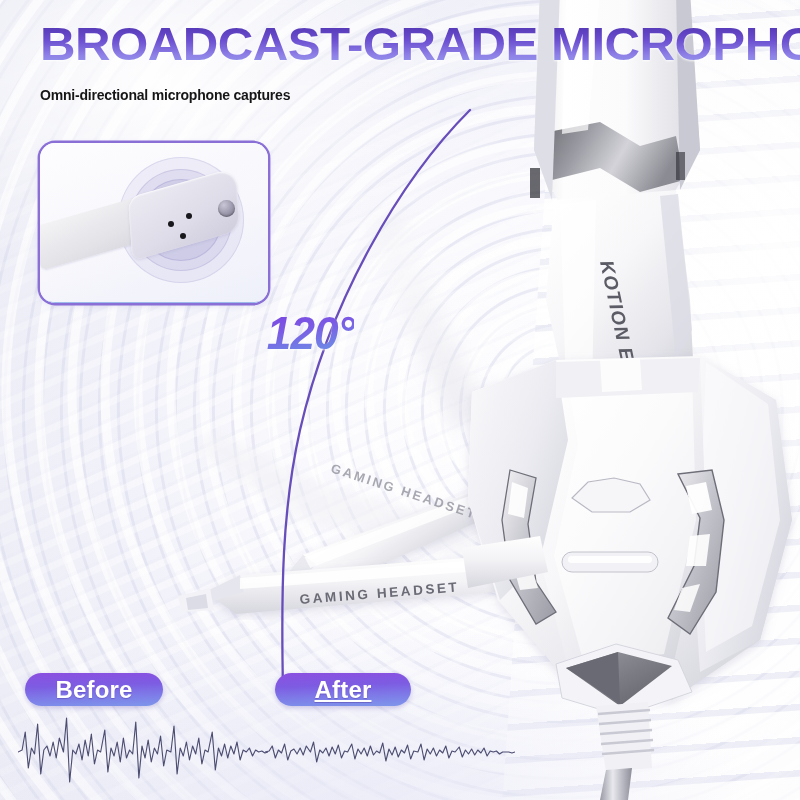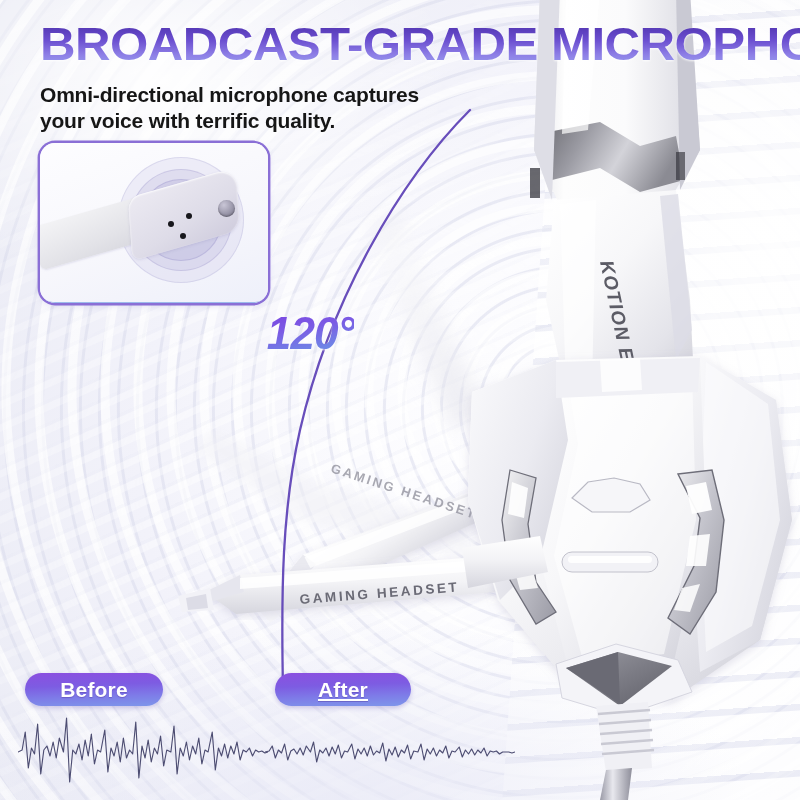--- a/index.html
+++ b/index.html
@@ -48,21 +48,21 @@
   .headline{position:absolute;left:40px;top:20px;width:730px;
     font-family:"Liberation Sans",sans-serif;
     font-weight:bold;font-size:46px;line-height:48px;letter-spacing:-.5px;
     transform:scaleX(1.07);transform-origin:left center;
     background:linear-gradient(180deg,#4b2ea8 0%,#6b4fd0 42%,#8d7ee6 72%,#9aa3ee 100%);
     -webkit-background-clip:text;background-clip:text;color:transparent;
     -webkit-text-fill-color:transparent;white-space:nowrap;
     filter:drop-shadow(0 1px 1px rgba(255,255,255,.9));}
 
   .subtitle{position:absolute;left:40px;top:82px;width:470px;
-    font-weight:bold;font-size:21px;line-height:26px;color:#161616;
+    font-weight:bold;font-size:14px;line-height:26px;color:#161616;
     letter-spacing:-.2px;}
 
   
   .inset{position:absolute;left:40px;top:143px;width:228px;height:160px;
     border-radius:15px;overflow:hidden;
     background:linear-gradient(160deg,#fdfdff 0%,#f7f7fc 55%,#eef0fa 100%);
     box-shadow:0 0 0 2.4px #8a6fd6, 0 2px 7px rgba(120,110,190,.22);}
   .inset::after{content:"";position:absolute;inset:-2.4px;border-radius:15px;
     box-shadow:inset 0 -3px 0 0 #7fa8e6;opacity:.75;}
   .ins-ring{position:absolute;border-radius:50%;}
@@ -96,21 +96,21 @@
 
   
   .arc{position:absolute;left:0;top:0;width:800px;height:800px;pointer-events:none;}
 
   
   .headset{position:absolute;left:0;top:0;width:800px;height:800px;}
 
   
   .badge{position:absolute;height:33px;border-radius:17px;
     display:flex;align-items:center;justify-content:center;
-    color:#fff;font-weight:bold;font-size:21px;letter-spacing:.2px;
+    color:#fff;font-weight:bold;font-size:24px;letter-spacing:.2px;
     background:linear-gradient(178deg,#8b4fe0 0%,#7d5ce2 38%,#7e7ce8 70%,#7e96ea 100%);
     box-shadow:0 2px 5px rgba(110,90,190,.3);
     text-shadow:0 1px 1px rgba(70,40,140,.35);}
   .badge-before{left:25px;top:673px;width:138px;}
   .badge-after{left:275px;top:673px;width:136px;text-decoration:underline;}
 
   .wave{position:absolute;}
   .wave-before{left:18px;top:712px;width:250px;height:80px;}
   .wave-after{left:265px;top:718px;width:250px;height:68px;}
 </style>
@@ -279,21 +279,20 @@
   </svg>
 
   <svg class="arc" viewBox="0 0 800 800">
     <path d="M470,110 C400,180 330,300 300,430 C282,510 281,590 283,690" fill="none" stroke="#5b3fb5" stroke-width="2.3" stroke-linecap="round" opacity=".92"></path>
   </svg>
 
   <div class="headline">BROADCAST-GRADE MICROPHONE</div>
 
   <div class="subtitle">
     <div>Omni-directional microphone captures</div>
-    <div>your voice with terrific quality.</div>
   </div>
 
   <div class="inset">
     <div class="ins-ring ins-r1"></div>
     <div class="ins-ring ins-r2"></div>
     <div class="ins-ring ins-r3"></div>
     <div class="ins-arm"></div>
     <div class="ins-tip"></div>
     <div class="ins-hole" style="left:128px;top:78px;"></div>
     <div class="ins-hole" style="left:146px;top:70px;"></div>

